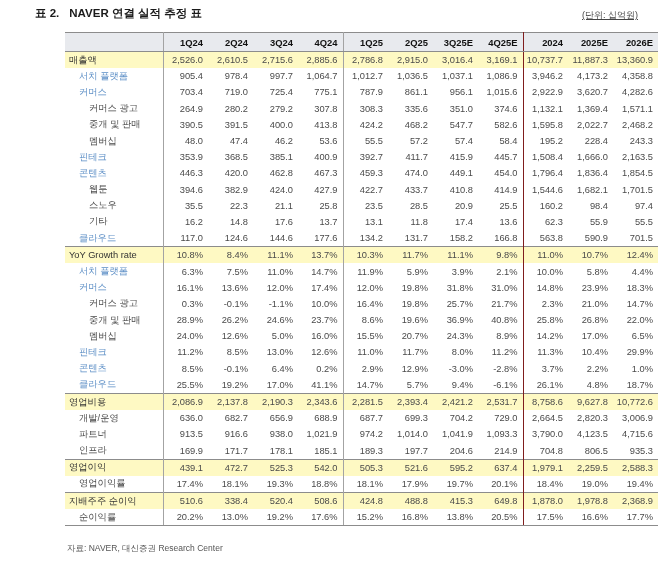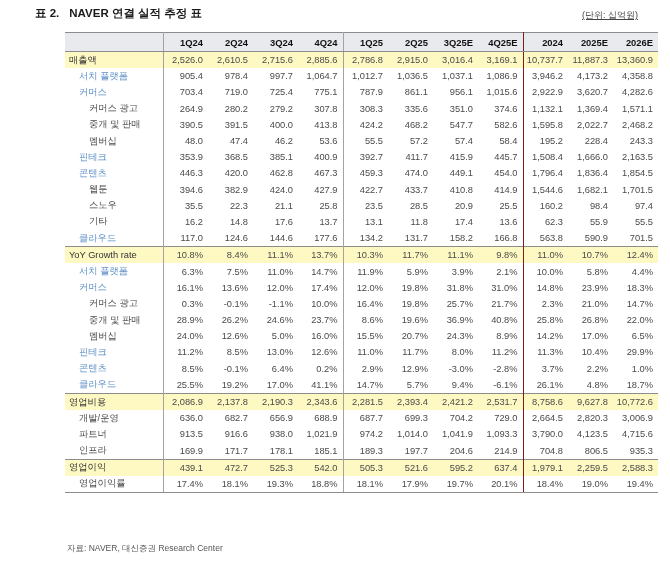--- a/index.html
+++ b/index.html
@@ -461,17 +461,45 @@
           <td class="num">19.3%</td>
           <td class="num">18.8%</td>
           <td class="num">18.1%</td>
           <td class="num">17.9%</td>
           <td class="num">19.7%</td>
           <td class="num">20.1%</td>
           <td class="num">18.4%</td>
           <td class="num">19.0%</td>
           <td class="num">19.4%</td>
         </tr>
+        <tr class="section divider">
+          <td class="label">지배주주 순이익</td>
+          <td class="num">510.6</td>
+          <td class="num">338.4</td>
+          <td class="num">520.4</td>
+          <td class="num">508.6</td>
+          <td class="num">424.8</td>
+          <td class="num">488.8</td>
+          <td class="num">415.3</td>
+          <td class="num">649.8</td>
+          <td class="num">1,878.0</td>
+          <td class="num">1,978.8</td>
+          <td class="num">2,368.9</td>
+        </tr>
+        <tr class="sub">
+          <td class="label">순이익률</td>
+          <td class="num">20.2%</td>
+          <td class="num">13.0%</td>
+          <td class="num">19.2%</td>
+          <td class="num">17.6%</td>
+          <td class="num">15.2%</td>
+          <td class="num">16.8%</td>
+          <td class="num">13.8%</td>
+          <td class="num">20.5%</td>
+          <td class="num">17.5%</td>
+          <td class="num">16.6%</td>
+          <td class="num">17.7%</td>
+        </tr>
       </tbody>
   </table>
 </div>
 
 <div class="source-note">자료: NAVER, 대신증권 Research Center</div>
 
 </body></html>

